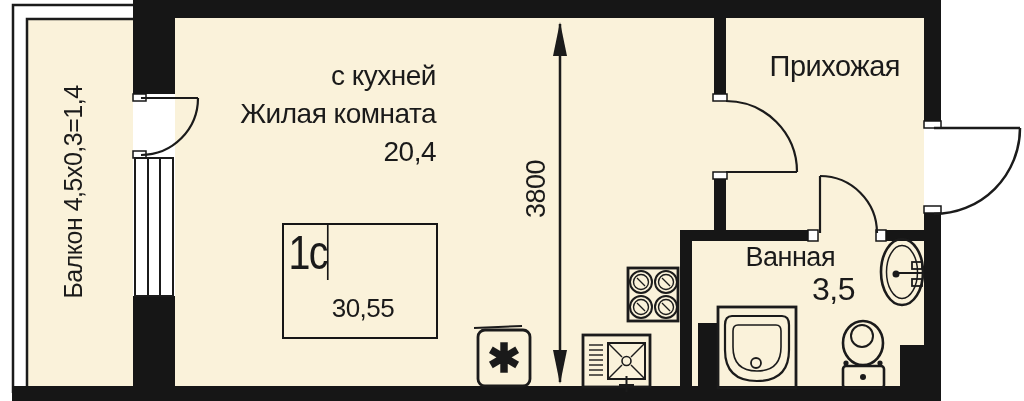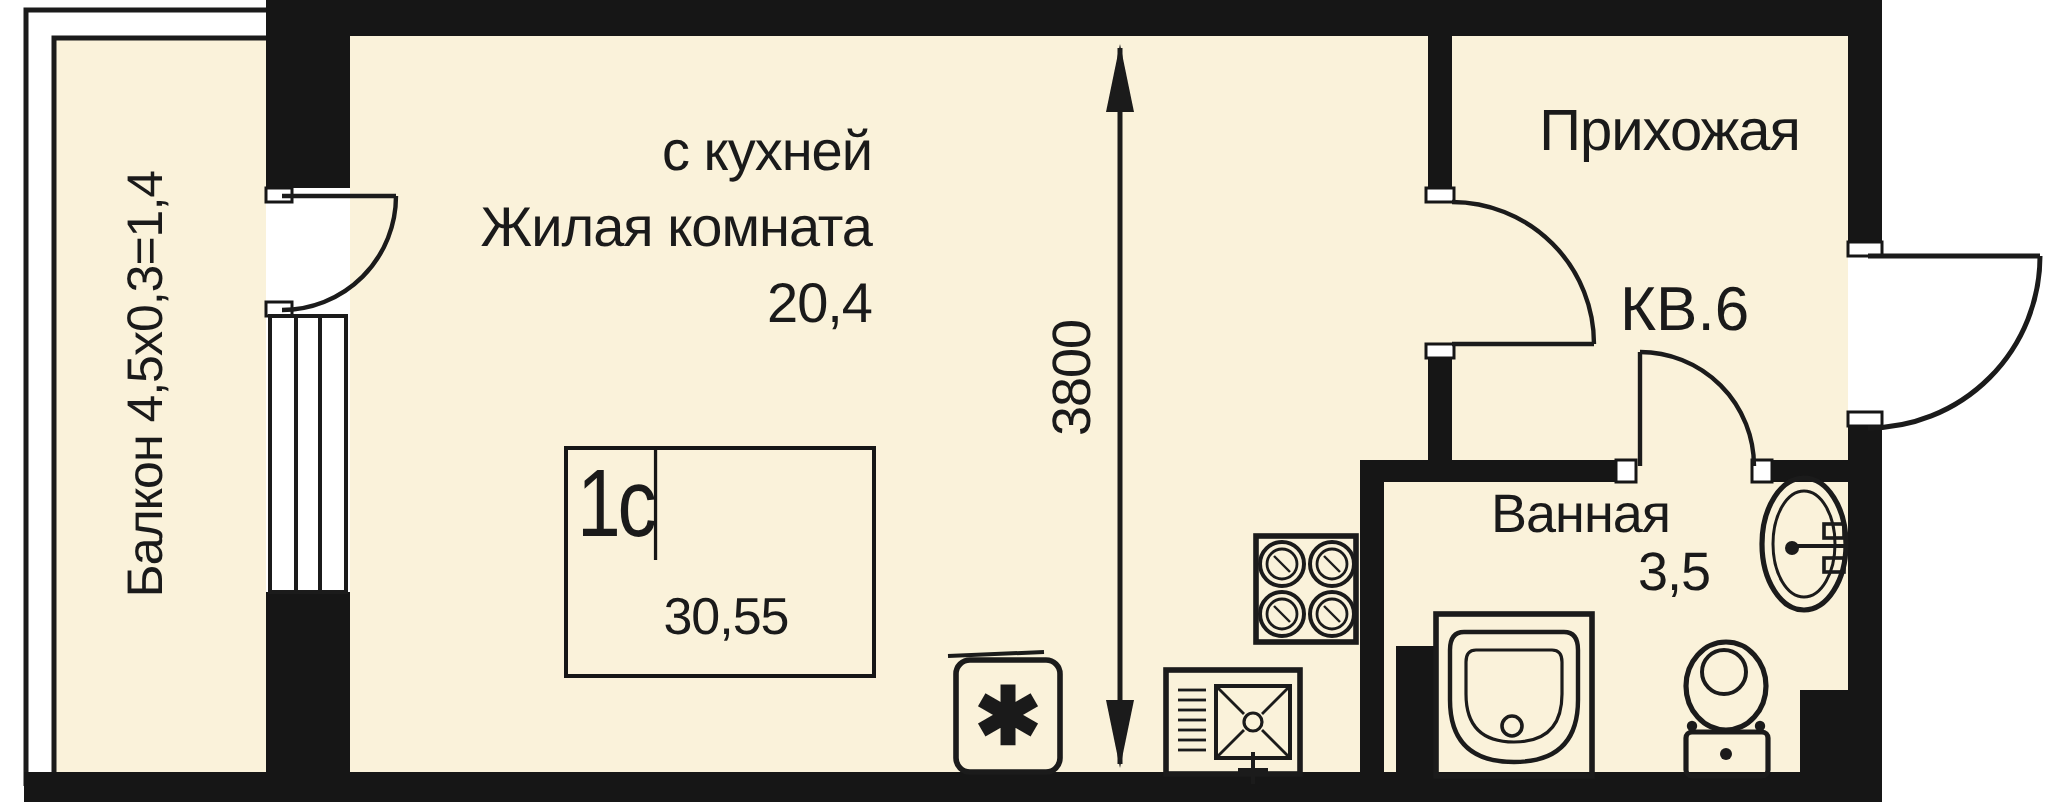--- a/index.html
+++ b/index.html
@@ -6,21 +6,21 @@
   .plan{
     position:relative;width:1024px;height:401px;background:#ffffff;
     font-family:"Liberation Sans",sans-serif;color:#1a1a1a;overflow:hidden;
   }
   .plan svg{position:absolute;left:0;top:0;}
   .lbl{position:absolute;letter-spacing:-0.5px;line-height:1.18;white-space:nowrap;}
   .lbl .ln{display:block;}
   .living-lbl{left:196px;top:57px;width:240px;text-align:right;font-size:28px;line-height:38px;}
   .hall-lbl{left:700px;top:50px;width:200px;text-align:right;font-size:29px;line-height:33px;}
   .bath-name{left:705px;top:242px;width:130px;text-align:right;font-size:27px;}
-  .bath-area{left:755px;top:271px;width:100px;text-align:right;font-size:27px;}
+  .bath-area{left:755px;top:271px;width:100px;text-align:right;font-size:32px;}
   .apt-num{left:810px;top:137px;font-size:31px;letter-spacing:0;}
   .dim-lbl{left:480px;top:175px;width:110px;height:28px;text-align:center;font-size:27px;
            transform:rotate(-90deg);transform-origin:50% 50%;}
   .balcony-lbl{left:-48px;top:179px;width:240px;height:26px;text-align:center;font-size:25px;
            transform:rotate(-90deg);transform-origin:50% 50%;}
   .info-table{
     position:absolute;left:282px;top:223px;width:156px;height:116px;
     display:flex;border:2.5px solid #161616;box-sizing:border-box;flex-direction:column;
   }
   .it-type{
@@ -183,21 +183,20 @@
   <div class="lbl living-lbl">
     <span class="ln">с кухней</span>
     <span class="ln">Жилая комната</span>
     <span class="ln">20,4</span>
   </div>
 
   <div class="lbl hall-lbl">
     <span class="ln">Прихожая</span>
   </div>
 
-  <div class="lbl apt-num">КВ.6</div>
 
   <div class="lbl bath-name">Ванная</div>
   <div class="lbl bath-area">3,5</div>
 
   <div class="lbl dim-lbl">3800</div>
 
   <div class="lbl balcony-lbl">Балкон 4,5х0,3=1,4</div>
 
   <div class="info-table">
     <div class="it-type">1с</div>

